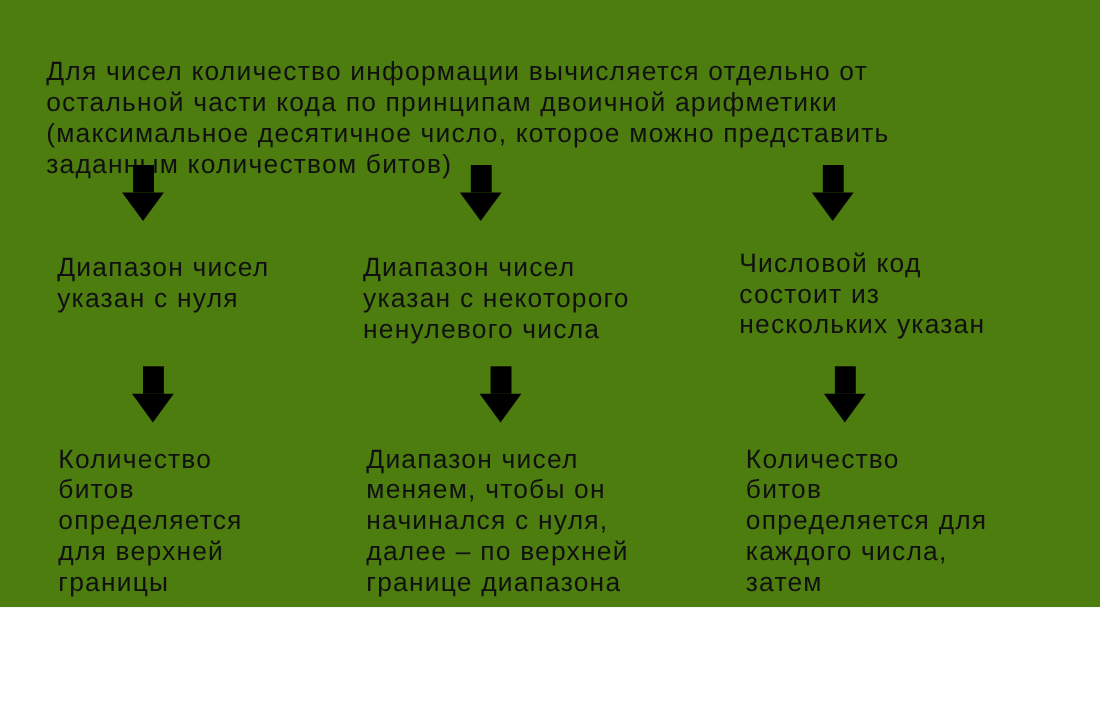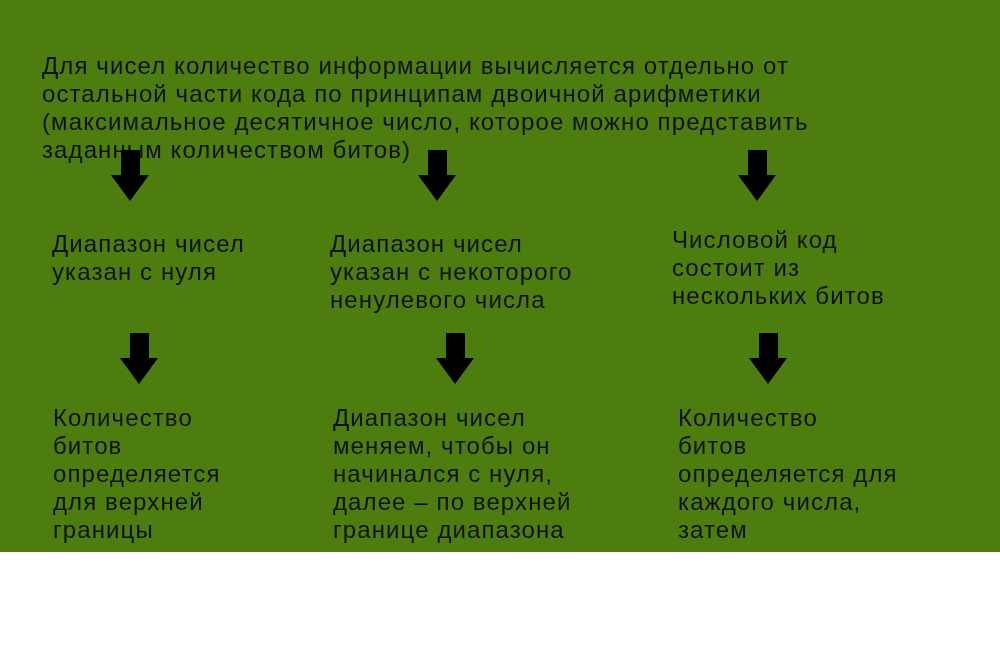--- a/index.html
+++ b/index.html
@@ -77,21 +77,21 @@
     <div class="head"></div>
   </div>
 
   <div class="txt t-r1-c1">Диапазон чисел
 указан с нуля</div>
   <div class="txt t-r1-c2">Диапазон чисел
 указан с некоторого
 ненулевого числа</div>
   <div class="txt t-r1-c3">Числовой код
 состоит из
-нескольких битов</div>
+нескольких указан</div>
 
   <div class="arrow a-r2-c1">
     <div class="stem"></div>
     <div class="head"></div>
   </div>
   <div class="arrow a-r2-c2">
     <div class="stem"></div>
     <div class="head"></div>
   </div>
   <div class="arrow a-r2-c3">

